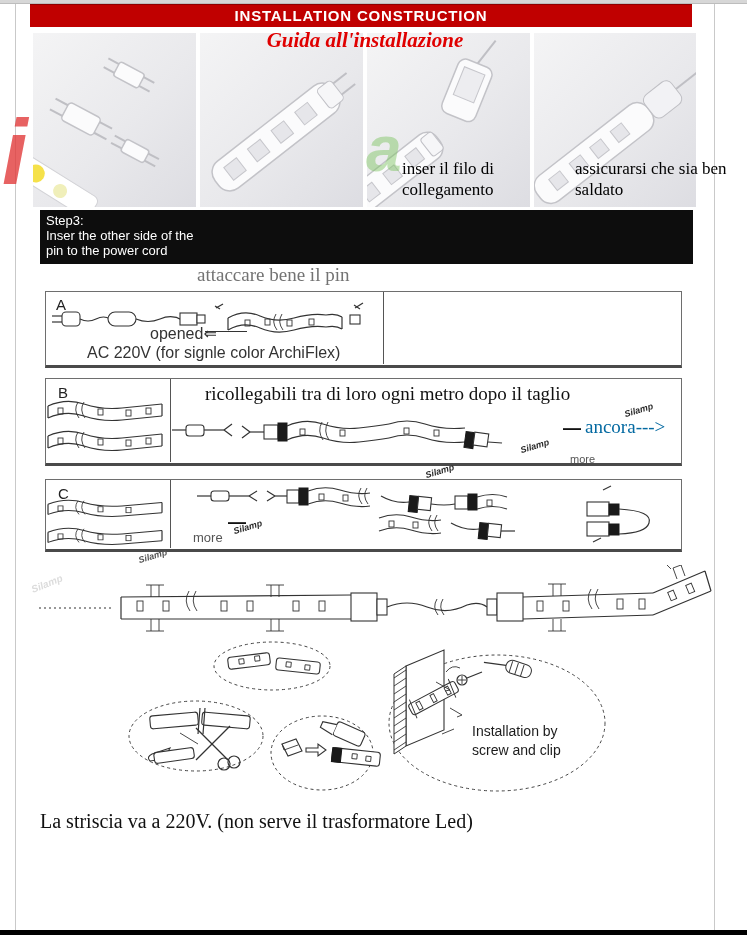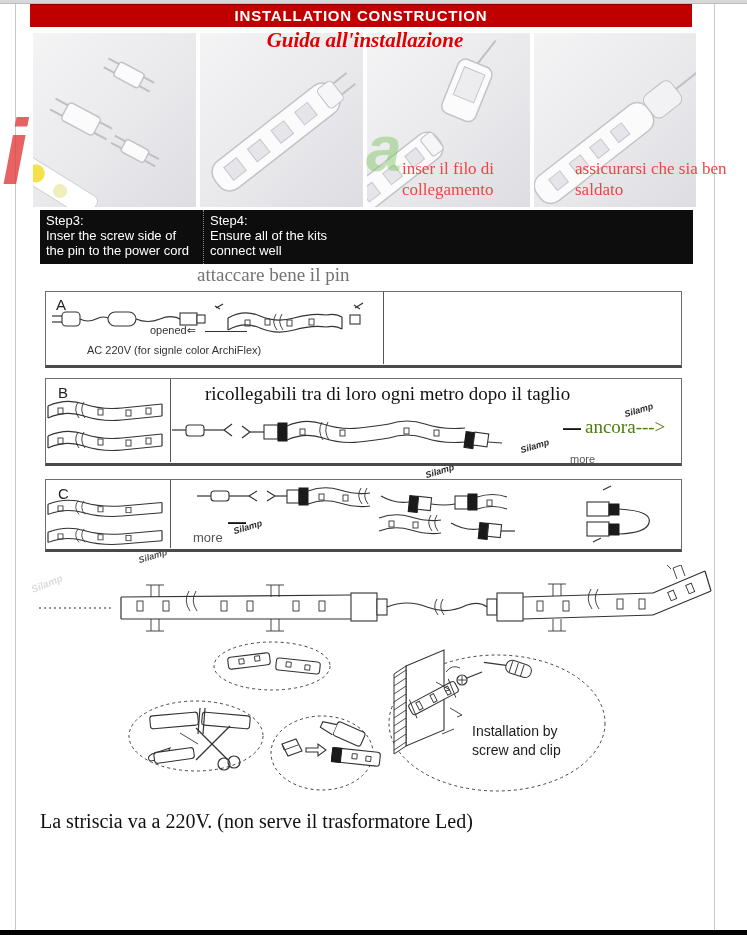--- a/index.html
+++ b/index.html
@@ -13,32 +13,32 @@
   .footbar{left:0;top:930px;width:747px;height:5px;background:#000;}
   
   .titlebar{left:30px;top:4px;width:662px;height:22px;background:var(--header_bg);
             color:#fff;font-weight:bold;font-size:15px;letter-spacing:.8px;
             text-align:center;line-height:22px;border-top:1px solid #8f0000;}
   .subtitle{left:200px;top:28px;width:330px;text-align:center;color:var(--subtitle_red);
             font-weight:bold;font-style:italic;font-size:21px;z-index:5;}
   
   .photo{top:33px;height:174px;background:linear-gradient(135deg,#f4f4f5 0%,#e9e9ec 55%,#dddde2 100%);z-index:1;}
   .wm{z-index:4;font-style:italic;font-weight:bold;pointer-events:none;}
-  .cap{z-index:4;color:#ef4444;font-size:17px;line-height:21px;}
+  .cap{z-index:4;color:#000000;font-size:17px;line-height:21px;}
   
   .stepsbar{left:40px;top:210px;width:653px;height:54px;background:var(--steps_bg);display:flex;z-index:2;}
   .stepcol{color:#fff;font-size:13px;line-height:15px;padding:3px 6px 0 6px;box-sizing:border-box;overflow:hidden;}
   .stepcol + .stepcol{border-left:1px dotted #8a8a8a;}
   .stepnote{font-family:"Liberation Serif",serif;font-size:20px;line-height:22px;margin-left:3px;color:#f4f4f4;}
   .attach{left:197px;top:264px;font-size:19px;color:#737373;}
   
   .secbox{border:1px solid #6e6e6e;border-bottom:3px solid #4a4a4a;background:#fff;}
   .divider{width:1px;background:#555;}
   .seclabel{font-size:15px;color:#222;}
-  .small{font-size:11px;color:#333;text-align:center;}
+  .small{font-size:16px;color:#333;text-align:center;}
   .silamp{font-size:9px;font-weight:bold;font-style:italic;color:#2b2b2b;transform:rotate(-17deg);z-index:3;}
   .ln{fill:none;stroke:#333;stroke-width:1.2;}
   .lnthin{fill:none;stroke:#333;stroke-width:.9;}
   .bx{fill:#fff;stroke:#333;stroke-width:1.1;}
   .dk{fill:#1a1a1a;stroke:#1a1a1a;}
   .dashed{fill:none;stroke:#444;stroke-width:1;stroke-dasharray:3,3;}
   .phln{fill:none;stroke:#bfbfc4;stroke-width:2;}
   .phbx{fill:#fbfbfc;stroke:#c3c3c8;stroke-width:1.5;}
   .bottomnote{left:40px;top:810px;font-size:20px;color:#111;}
   .installtxt{left:472px;top:722px;width:114px;font-size:14px;line-height:19px;color:#1c1c1c;font-weight:500;z-index:3;}
@@ -133,25 +133,21 @@
 
   <div class="abs wm" style="left:2px;top:100px;font-size:92px;color:var(--wm_red);opacity:.8;">i</div>
   <div class="abs wm" style="left:366px;top:112px;font-size:64px;color:var(--wm_green);opacity:.45;">a</div>
 
   <div class="abs cap ser" style="left:402px;top:158px;width:132px;">inser il filo di collegamento</div>
   <div class="abs cap ser" style="left:575px;top:158px;width:160px;">assicurarsi che sia ben saldato</div>
 
   <div class="stepsbar abs">
     <div class="stepcol" style="width:163px;">
       <div>Step3:</div>
-      <div>Inser the screw side of the pin to the power cord</div>
-    </div>
-    <div class="stepcol" style="width:165px;">
-      <div>Step4:</div>
-      <div>Ensure all of the kits connect well</div>
+      <div>Inser the other side of the pin to the power cord</div>
     </div>
   </div>
 
   <div class="abs attach ser">attaccare bene il pin</div>
 
   <div class="abs secbox" style="left:45px;top:291px;width:635px;height:73px;"></div>
   <div class="abs divider" style="left:383px;top:292px;height:72px;"></div>
   <div class="abs seclabel" style="left:56px;top:296px;">A</div>
   <svg class="abs" style="left:50px;top:300px;" width="330" height="42">
     <line x1="2" y1="16" x2="12" y2="16" class="ln"></line>
@@ -227,21 +223,21 @@
     <path d="M150,10 q-5,9 1,18 M156,10 q-5,9 1,18" class="lnthin"></path>
     <path d="M217,12 q18,-6 36,0 t40,4" class="ln"></path>
     <path d="M217,26 q18,-6 36,0 t40,4" class="ln"></path>
     <rect x="232" y="16" width="5" height="6" class="lnthin"></rect>
       <rect x="262" y="18" width="5" height="6" class="lnthin"></rect>
     <rect x="293" y="20" width="9" height="16" class="dk" transform="rotate(8 297 28)"></rect>
     <rect x="302" y="21" width="14" height="13" class="bx" transform="rotate(8 309 27)"></rect>
     <line x1="316" y1="30" x2="330" y2="31" class="ln"></line>
   </svg>
   <div class="abs" style="left:563px;top:418px;font-weight:bold;font-size:18px;color:#111;">—</div>
-  <div class="abs ser" style="left:585px;top:416px;font-size:19px;color:#4d7c0f;">ancora---&gt;</div>
+  <div class="abs ser" style="left:585px;top:416px;font-size:19px;color:#0369a1;">ancora---&gt;</div>
   <div class="abs more" style="left:570px;top:437px;">more</div>
   <div class="abs silamp" style="left:520px;top:441px;">Silamp</div>
   <div class="abs silamp" style="left:624px;top:405px;">Silamp</div>
 
   <div class="abs secbox" style="left:45px;top:479px;width:635px;height:69px;"></div>
   <div class="abs divider" style="left:170px;top:480px;height:68px;"></div>
   <div class="abs seclabel" style="left:58px;top:485px;">C</div>
   <svg class="abs" style="left:46px;top:494px;" width="122" height="56">
     <g transform="scale(1,0.85)">
       <path d="M2,12 q18,-8 36,-2 t38,4 t40,-4" class="ln"></path>

